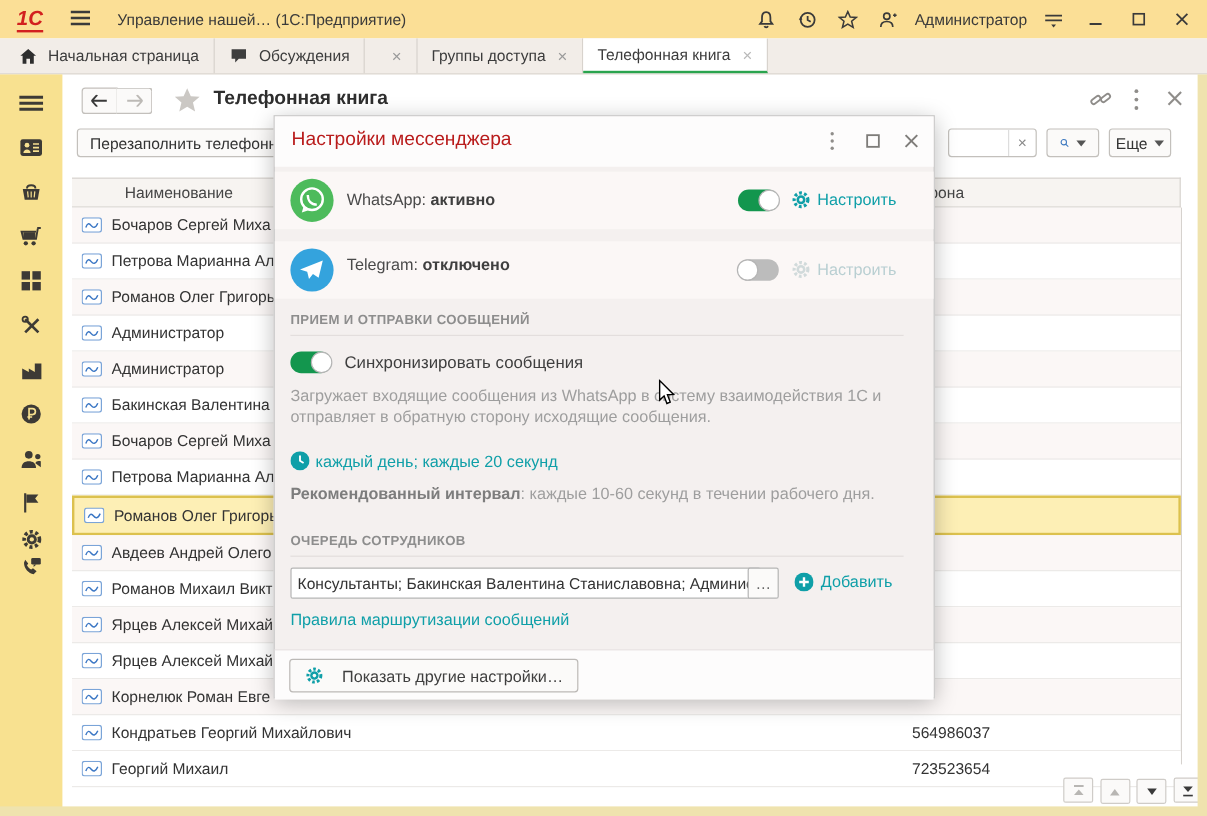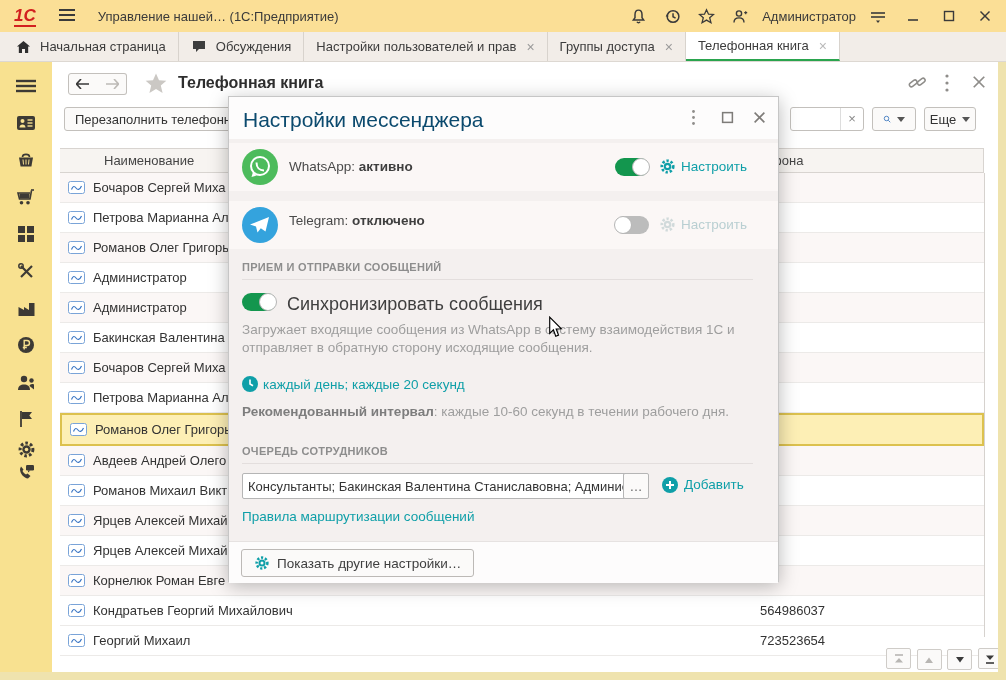--- a/index.html
+++ b/index.html
@@ -54,41 +54,41 @@
   .trow .rowico{margin:0 8px 0 8px;flex:0 0 auto;}
   .trow.sel{background:#fdefb5;border:2px solid #dcc14e;}
   .phone-cell{position:absolute;left:700px;color:#333;}
   .tbl-right-border{border-right:1px solid #d6d2ce;}
 
   .pagerbtn{width:23px;height:19px;border:1px solid #cfccc8;background:#fbfaf9;border-radius:2px;display:inline-flex;align-items:center;justify-content:center;margin-left:2px;}
 
   
   .modal{left:228px;top:96px;width:551px;height:486px;background:#f4f0ef;border:1px solid #c6c6c6;box-shadow:0 4px 18px rgba(0,0,0,.28);z-index:50;}
   .modal-head{position:absolute;left:0;top:0;width:100%;height:42px;background:#fdfcfc;}
-  .modal-title{position:absolute;left:14px;top:11px;font-size:21px;color:#0c4a6e;}
+  .modal-title{position:absolute;left:14px;top:11px;font-size:16px;color:#b91c1c;}
   .mrow{position:absolute;left:0;width:100%;background:#fbf7f6;}
   .msngr-circle{position:absolute;left:13px;top:6px;width:36px;height:36px;border-radius:50%;}
   .sec-label{position:absolute;left:13px;font-size:11px;font-weight:bold;color:#8d8d8d;letter-spacing:.3px;}
   .sec-line{position:absolute;left:13px;width:511px;border-top:1px solid #e3dedd;}
   .toggle{position:relative;width:34px;height:18px;border-radius:9px;display:inline-block;}
   .toggle.on{background:#13964e;}
   .toggle.off{background:#bcbcbc;}
   .toggle .knob{position:absolute;top:0px;width:18px;height:18px;border-radius:50%;background:#fff;border:1px solid #b5b5b5;box-sizing:border-box;}
   .toggle.on .knob{right:-1px;}
   .toggle.off .knob{left:-1px;}
   .teal{color:#0f9fa8;}
   .gray-link{color:#b9cfd2;}
   .m-desc{color:#9e9e9e;line-height:18px;font-size:13.5px;}
   .m-input{position:absolute;left:13px;top:376px;width:380px;height:24px;border:1px solid #b5b5b5;border-radius:2px;background:#fff;color:#333;
            display:flex;align-items:center;padding:0 5px;font-size:13px;}
   .m-browse{position:absolute;left:394px;top:376px;width:24px;height:24px;border:1px solid #b5b5b5;border-radius:2px;background:#fbfaf9;color:#666;
             display:flex;align-items:center;justify-content:center;}
   .modal-foot{position:absolute;left:0;top:444px;width:100%;height:41px;background:#fdfcfc;border-top:1px solid #e6e2e1;}
   .foot-btn{position:absolute;left:12px;top:7px;height:26px;border:1px solid #bcb9b6;border-radius:3px;background:#fbfaf9;
-            display:inline-flex;align-items:center;padding:0 12px;gap:7px;color:#3f3f3f;font-size:13.5px;}
+            display:inline-flex;align-items:center;padding:0 12px;gap:15px;color:#3f3f3f;font-size:13.5px;}
 
   .cursor{z-index:100;}
 </style>
 </head>
 <body>
 
 <div class="app">
 
   <div class="abs titlebar">
     <span class="logo">1С</span>
@@ -166,21 +166,20 @@
         </svg>
       <span>Начальная страница</span>
     </div>
     <div class="tab">
       <svg width="16" height="15" viewBox="0 0 16 15">
           <path d="M2 2 h12 v8 h-6 l-3 3 v-3 h-3 Z" fill="#3e3e3e"></path>
         </svg>
       <span>Обсуждения</span>
     </div>
     <div class="tab">
-      <span>Настройки пользователей и прав</span>
       <span class="x">×</span>
     </div>
     <div class="tab">
       <span>Группы доступа</span>
       <span class="x">×</span>
     </div>
     <div class="tab active">
       <span>Телефонная книга</span>
       <span class="x">×</span>
     </div>
@@ -584,21 +583,21 @@
       </span>
       <span class="abs gray-link" style="left:452px;top:16px;font-size:13.5px">Настроить</span>
     </div>
 
     
     <span class="sec-label" style="top:164px">ПРИЕМ И ОТПРАВКИ СООБЩЕНИЙ</span>
     <span class="sec-line" style="top:182px"></span>
 
     
     <span class="abs toggle on" style="left:13px;top:196px"><span class="knob"></span></span>
-    <span class="abs" style="left:58px;top:197px;color:#3f3f3f;font-size:18px">Синхронизировать сообщения</span>
+    <span class="abs" style="left:58px;top:197px;color:#3f3f3f;font-size:14px">Синхронизировать сообщения</span>
 
     
     <div class="abs m-desc" style="left:13px;top:224px;width:510px">Загружает входящие сообщения из WhatsApp в систему взаимодействия 1С и отправляет в обратную сторону исходящие сообщения.</div>
 
     
     <span class="abs" style="left:13px;top:279px">
       <svg width="16" height="16" viewBox="0 0 16 16">
           <circle cx="8" cy="8" r="8" fill="#0f9fa8"></circle>
           <path d="M8 3.5 V8 L11 9.8" fill="none" stroke="#fff" stroke-width="1.6"></path>
         </svg>

